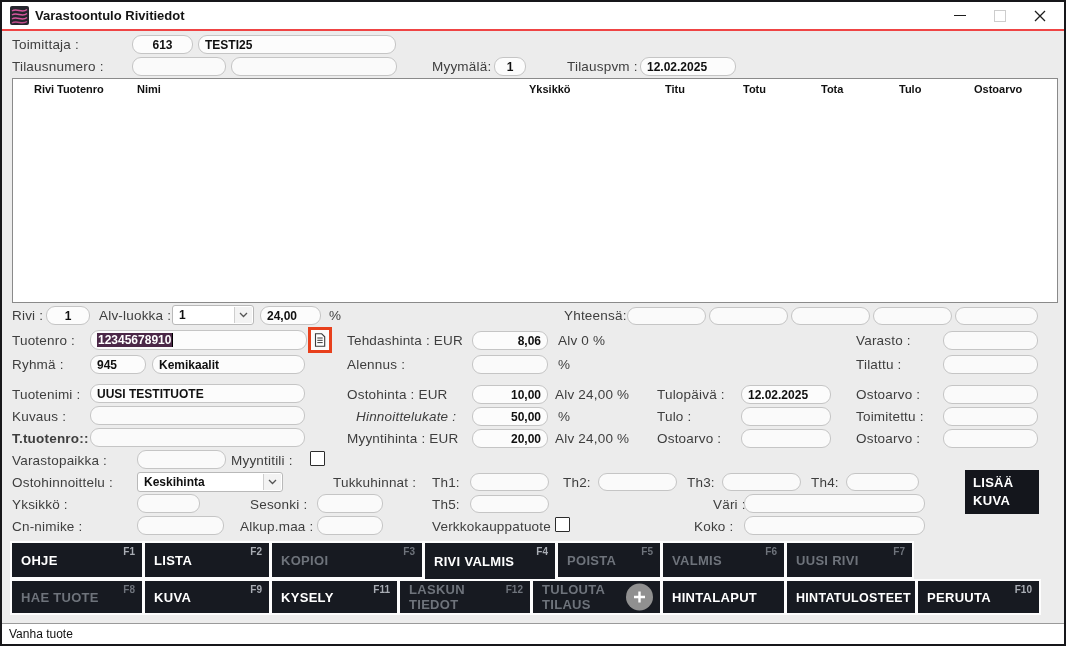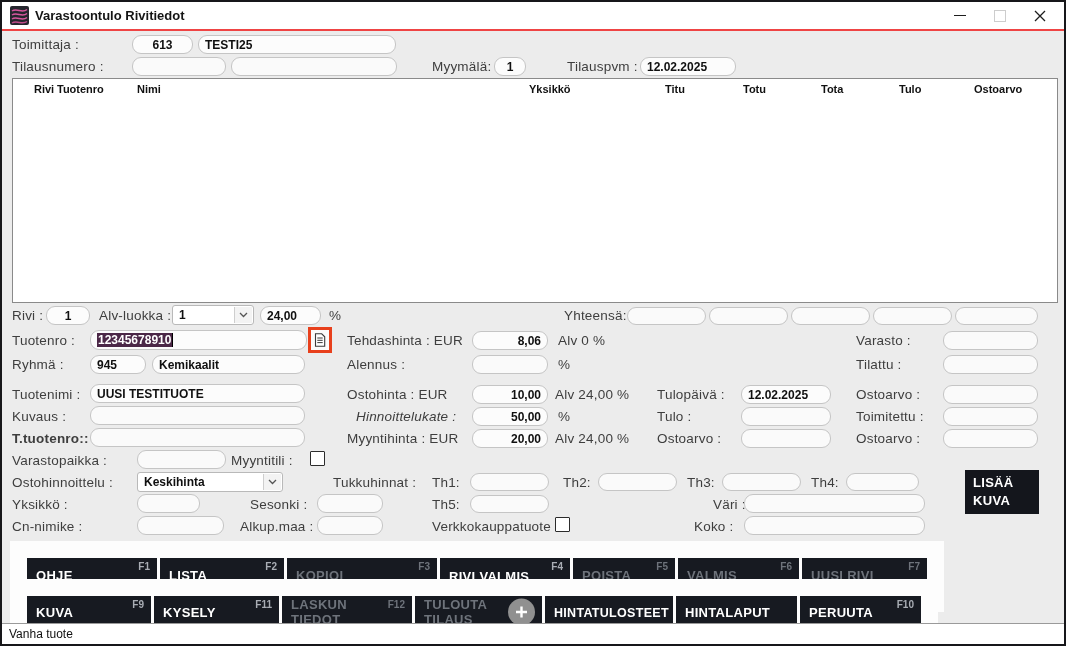--- a/index.html
+++ b/index.html
@@ -23,21 +23,21 @@
   .cb{position:absolute;width:15px;height:15px;box-sizing:border-box;border:1.5px solid #2c2c2c;background:#fff;border-radius:1px;}
   
   .grid{position:absolute;left:10px;top:76px;width:1046px;height:225px;background:#fff;border:1px solid #8a8a8a;box-sizing:border-box;}
   .gh{position:absolute;top:4px;font-size:11px;font-weight:bold;color:#111;white-space:nowrap;}
   
   .docbtn{position:absolute;left:306px;top:325px;width:24px;height:26px;box-sizing:border-box;background:#fbfbfb;
           border:3px solid #e8401c;display:flex;align-items:center;justify-content:center;cursor:pointer;}
   
   .sel{background:#4b2747;color:#fff;padding:0 1px;border-right:1.5px solid #000;}
   
-  .btnrow{position:absolute;display:flex;gap:3px;background:#fdfdfd;padding:17px;}
+  .btnrow{position:absolute;display:flex;gap:3px;background:#fdfdfd;padding:2px;}
   .kbtn{position:relative;box-sizing:border-box;background:#171a21;color:#fff;display:flex;align-items:center;
         padding:2px 9px 0 9px;font-size:13px;font-weight:bold;letter-spacing:.3px;line-height:1.12;cursor:pointer;}
   .kbtn .fk{position:absolute;top:3px;right:7px;font-size:10px;font-weight:bold;color:#a9adb4;letter-spacing:0;}
   .kbtn.dis{color:#6e737b;cursor:default;}
   .kbtn.dis .fk{color:#6e737b;}
   .pluscircle{position:absolute;right:7px;top:50%;transform:translateY(-50%);width:27px;height:27px;border-radius:50%;
               background:#909090;display:flex;align-items:center;justify-content:center;}
   .imgbtn{position:absolute;left:963px;top:468px;width:74px;height:44px;box-sizing:border-box;background:#14161c;color:#fff;
           font-size:13px;font-weight:bold;letter-spacing:.3px;line-height:1.35;padding:4px 8px;cursor:pointer;}
   
@@ -241,49 +241,53 @@
       <span>VALMIS</span>
         <span class="fk">F6</span>
       </div>
     <div class="kbtn dis" style="width:125px;height:34px;">
       <span>UUSI RIVI</span>
         <span class="fk">F7</span>
       </div>
   </div>
 
   <div class="btnrow" style="left:8px;top:577px;">
+    <div class="kbtn dis" style="width:130px;height:32px;">
+      <span>HAE TUOTE</span>
+        <span class="fk">F8</span>
+      </div>
     <div class="kbtn" style="width:124px;height:32px;">
       <span>KUVA</span>
         <span class="fk">F9</span>
       </div>
     <div class="kbtn" style="width:125px;height:32px;">
       <span>KYSELY</span>
         <span class="fk">F11</span>
       </div>
     <div class="kbtn dis" style="width:130px;height:32px;">
       <span style="max-width:80px;">LASKUN TIEDOT</span>
         <span class="fk">F12</span>
       </div>
     <div class="kbtn dis" style="width:127px;height:32px;padding-right:38px;">
       <span style="max-width:70px;">TULOUTA TILAUS</span>
       <span class="pluscircle">
         <svg width="13" height="13" viewBox="0 0 13 13">
             <path d="M6.5 1 V12 M1 6.5 H12" stroke="#fff" stroke-width="2.4"></path>
           </svg>
       </span>
       </div>
+    <div class="kbtn" style="width:121px;height:32px;">
+      <span>HINTALAPUT</span>
+        <span class="fk"></span>
+      </div>
     <div class="kbtn" style="width:128px;height:32px;font-size:12.5px;">
       <span>HINTATULOSTEET</span>
         <span class="fk"></span>
       </div>
     <div class="kbtn" style="width:121px;height:32px;">
-      <span>HINTALAPUT</span>
-        <span class="fk"></span>
-      </div>
-    <div class="kbtn" style="width:121px;height:32px;">
       <span>PERUUTA</span>
         <span class="fk">F10</span>
       </div>
   </div>
 
   <div class="statusbar">
     <span>Vanha tuote</span>
   </div>
 
 </div>

